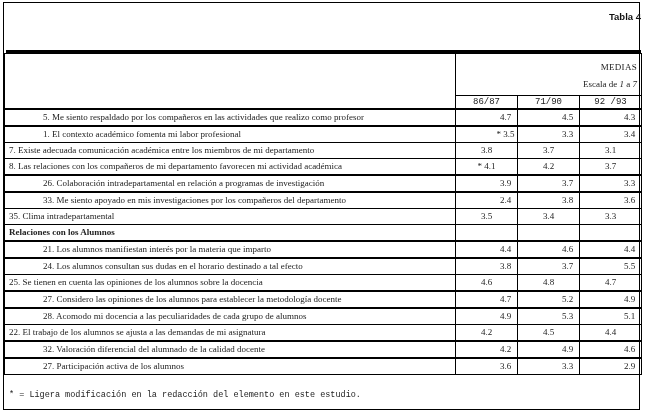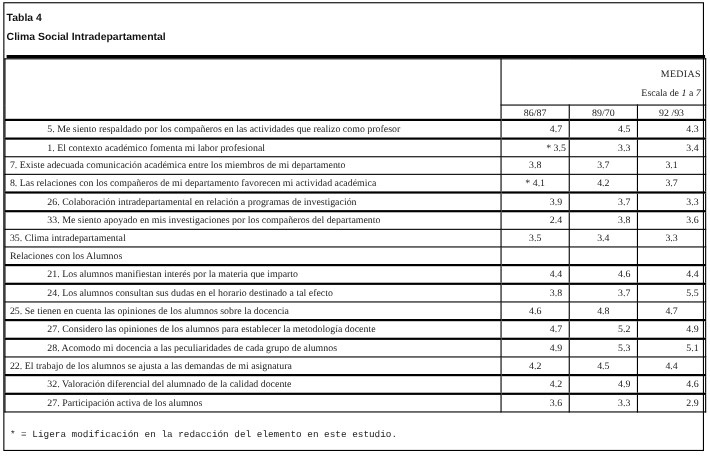--- a/index.html
+++ b/index.html
@@ -5,76 +5,75 @@
   html, body { margin: 0; padding: 0; background: #ffffff; }
   body { width: 645px; height: 415px; position: relative; overflow: hidden; }
   .frame {
     position: absolute; left: 3px; top: 2px; width: 637px; height: 408px;
     border: 1.5px solid #000; box-sizing: border-box; background: #fff;
   }
   .title-block {
     position: absolute; left: 2px; top: 0; width: 100%; height: 50px;
     border-bottom: 3px solid #000; box-sizing: border-box;
     font-family: "Liberation Sans", sans-serif; font-weight: bold; font-size: 9.5px;
-    text-align: left; color: #111;
+    text-align: right; color: #111;
   }
   .title-block .t1 { position: absolute; top: 8px; left: 0; width: 100%; }
   .title-block .t2 { position: absolute; top: 25px; left: 0; width: 100%; }
   table.grid {
     position: absolute; left: 0; top: 50px; width: 100%;
     border-collapse: collapse; table-layout: fixed;
     font-family: "Liberation Serif", serif; font-size: 9px; color: #222;
   }
   table.grid col.c-label { width: 451px; }
   table.grid col.c-val { width: 62px; }
   table.grid td {
     border: 1.2px solid #000; padding: 0 4px; height: 15px; line-height: 15px;
     white-space: nowrap; overflow: hidden;
   }
   table.grid td.v { text-align: center; padding: 0; }
   table.grid tr.thick td { border-top: 2.5px solid #000; padding-left: 38px; }
   .hdr-blank { border-bottom: 1.2px solid #000; }
   .medias-cell { text-align: right; vertical-align: top; padding: 4px !important; height: 32px !important; line-height: 13px !important; }
   .medias-cell .m1 { display: block; margin-top: 3px; letter-spacing: 0.3px; }
   .medias-cell .m2 { display: block; margin-top: 4px; }
-  tr.years td { height: 12px; line-height: 12px; }
-  tr.section td.lbl { font-weight: normal; }
+  tr.years td { height: 12px; line-height: 12px; font-family: Liberation Mono, monospace; }
+  tr.section td.lbl { font-weight: bold; }
   .footer {
     position: absolute; left: 0; bottom: 0; width: 100%; height: 34px;
     font-family: Liberation Mono, monospace; font-size: 8.5px; color: #222;
     box-sizing: border-box; padding-left: 5px; padding-top: 15px;
   }
 </style>
 </head>
 <body>
 
 <div class="frame">
   <div class="title-block">
     <div class="t1">Tabla 4</div>
-    <div class="t2">Clima Social Intradepartamental</div>
   </div>
 
   <table class="grid">
     <colgroup>
       <col class="c-label">
         <col class="c-val">
         <col class="c-val">
         <col class="c-val">
     </colgroup>
     <tbody id="tbody">
       <tr>
         <td rowspan="2" class="hdr-blank"></td>
         <td colspan="3" class="medias-cell">
           <span class="m1">MEDIAS</span>
           <span class="m2"><span>Escala de </span><i>1</i><span> a </span><i>7</i></span>
         </td>
       </tr>
       <tr class="years">
         <td class="v">86/87</td>
-        <td class="v">89/70</td>
+        <td class="v">71/90</td>
         <td class="v">92 /93</td>
       </tr>
     <tr class="thick">
           <td class="lbl">5. Me siento respaldado por los compañeros en las actividades que realizo como profesor</td>
           <td class="v">4.7</td>
           <td class="v">4.5</td>
           <td class="v">4.3</td>
         </tr>
         <tr class="thick">
           <td class="lbl">1. El contexto académico fomenta mi labor profesional</td>

